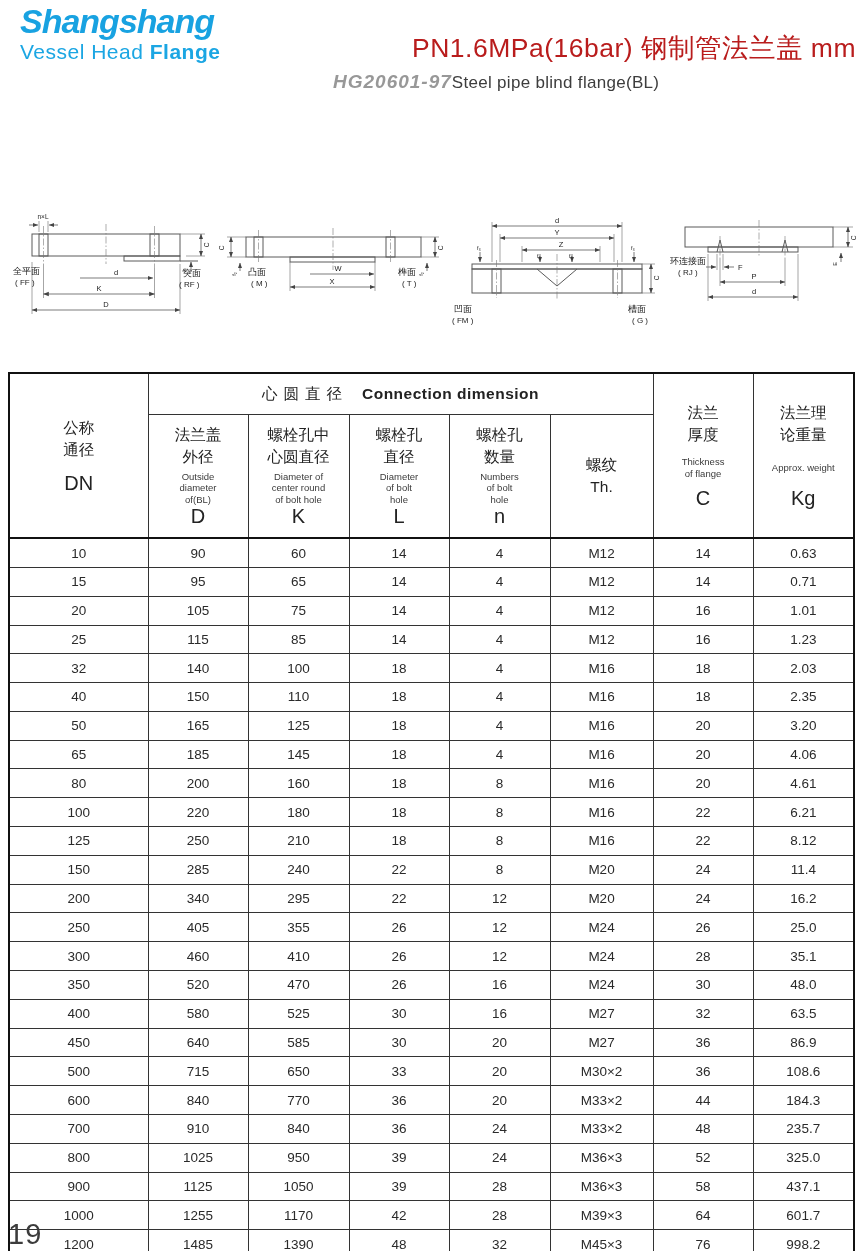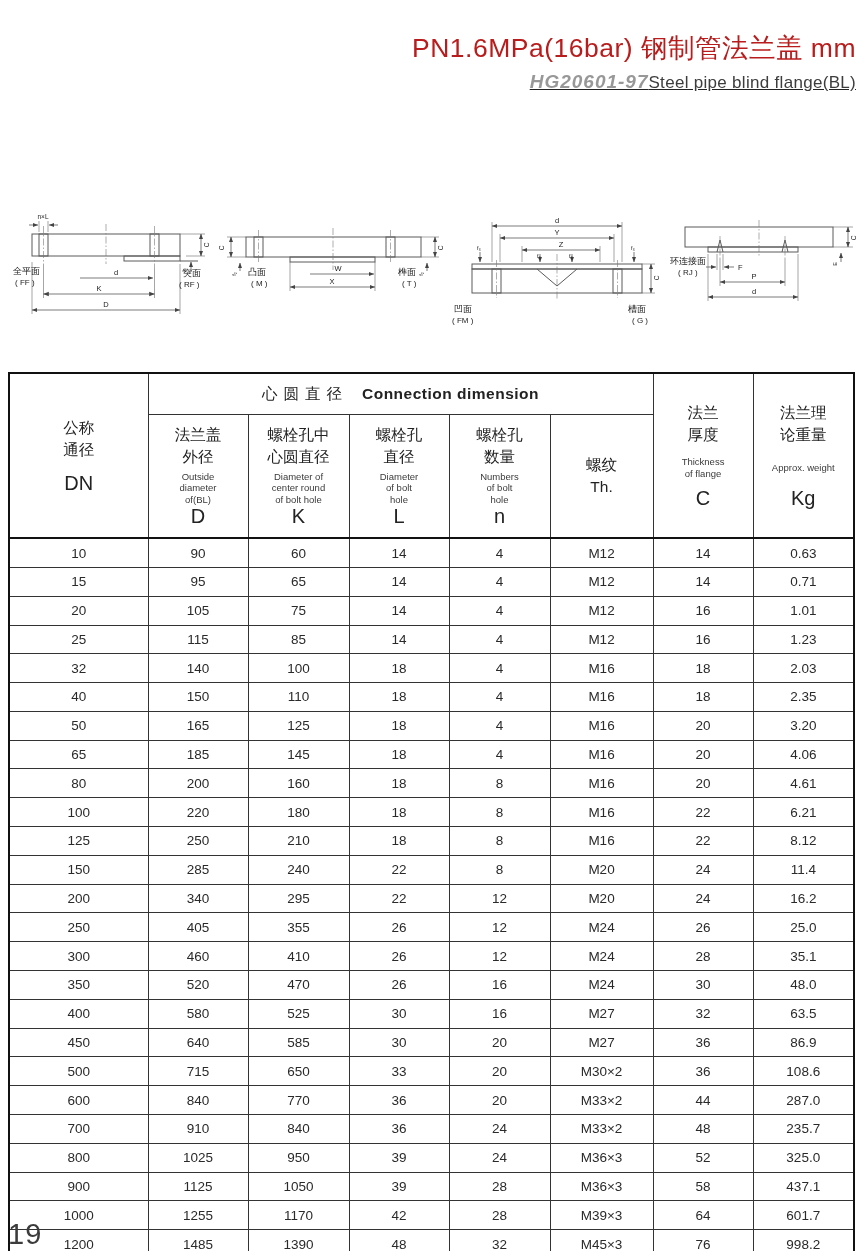--- a/index.html
+++ b/index.html
@@ -7,21 +7,21 @@
         font-family:"Liberation Sans","DejaVu Sans",sans-serif;color:#222;}
 
   
   .logo{position:absolute;left:20px;top:4px;width:220px;}
   .logo-name{font-size:34px;font-weight:bold;font-style:italic;color:#18a2e1;letter-spacing:-1px;line-height:1.0;}
   .logo-tagline{font-size:21px;color:#1ba6e3;margin-top:2px;letter-spacing:0.5px;}
   .logo-tagline .bold{font-weight:bold;}
 
   .title-block{position:absolute;left:333px;right:5px;top:30px;}
   .page-title{font-size:26.5px;color:#b91c1c;white-space:nowrap;text-align:right;letter-spacing:0.5px;}
-  .title-sub{display:flex;justify-content:flex-end;align-items:baseline;margin-top:5px;text-decoration:underline;}
+  .title-sub{display:flex;justify-content:flex-start;align-items:baseline;margin-top:5px;}
   .standard-code{font-size:19px;font-weight:bold;font-style:italic;color:#989898;letter-spacing:1px;}
   .subtitle-en{font-size:17px;color:#3d3d3d;letter-spacing:0.3px;}
 
   
   .dwg{position:absolute;}
   .dwg line,.dwg rect,.dwg path,.dwg polyline{stroke:#5a5a5a;fill:none;stroke-width:1;}
   .dwg .cl{stroke-dasharray:7 2 1.5 2;stroke-width:0.6;stroke:#777;}
   .dwg .ext{stroke-width:0.6;stroke:#6a6a6a;}
   .dwg .dim{stroke-width:0.7;stroke:#444;}
   .dwg text{fill:#222;stroke:none;font-size:7.5px;font-family:"Liberation Sans","DejaVu Sans",sans-serif;}
@@ -59,20 +59,24 @@
     <defs>
       <pattern id="hatch" patternUnits="userSpaceOnUse" width="6" height="6">
         <path d="M0,6 L6,0 M-1.5,1.5 L1.5,-1.5 M4.5,7.5 L7.5,4.5" stroke="#9a9a9a" stroke-width="0.7" fill="none"></path>
       </pattern>
       <marker id="arr" viewBox="0 0 10 10" refX="9.5" refY="5" markerWidth="8" markerHeight="8" orient="auto-start-reverse">
         <path d="M0,1.2 L10,5 L0,8.8 z" fill="#444" stroke="none"></path>
       </marker>
     </defs>
   </svg>
 
+  <div class="logo">
+    <div class="logo-name">Shangshang</div>
+    <div class="logo-tagline"><span>Vessel Head </span><span class="bold">Flange</span></div>
+  </div>
 
   <div class="title-block">
     <div class="page-title">PN1.6MPa(16bar) 钢制管法兰盖  mm</div>
     <div class="title-sub">
       <span class="standard-code">HG20601-97</span>
       <span class="subtitle-en">Steel pipe blind flange(BL)</span>
     </div>
   </div>
 
   <svg class="dwg" style="left:12px;top:212px" width="200" height="125" viewBox="0 0 200 125">
@@ -499,21 +503,21 @@
           <td>108.6</td>
         </tr>
         <tr>
           <td>600</td>
           <td>840</td>
           <td>770</td>
           <td>36</td>
           <td>20</td>
           <td>M33×2</td>
           <td>44</td>
-          <td>287.0</td>
+          <td>184.3</td>
         </tr>
         <tr>
           <td>700</td>
           <td>910</td>
           <td>840</td>
           <td>36</td>
           <td>24</td>
           <td>M33×2</td>
           <td>48</td>
           <td>235.7</td>

